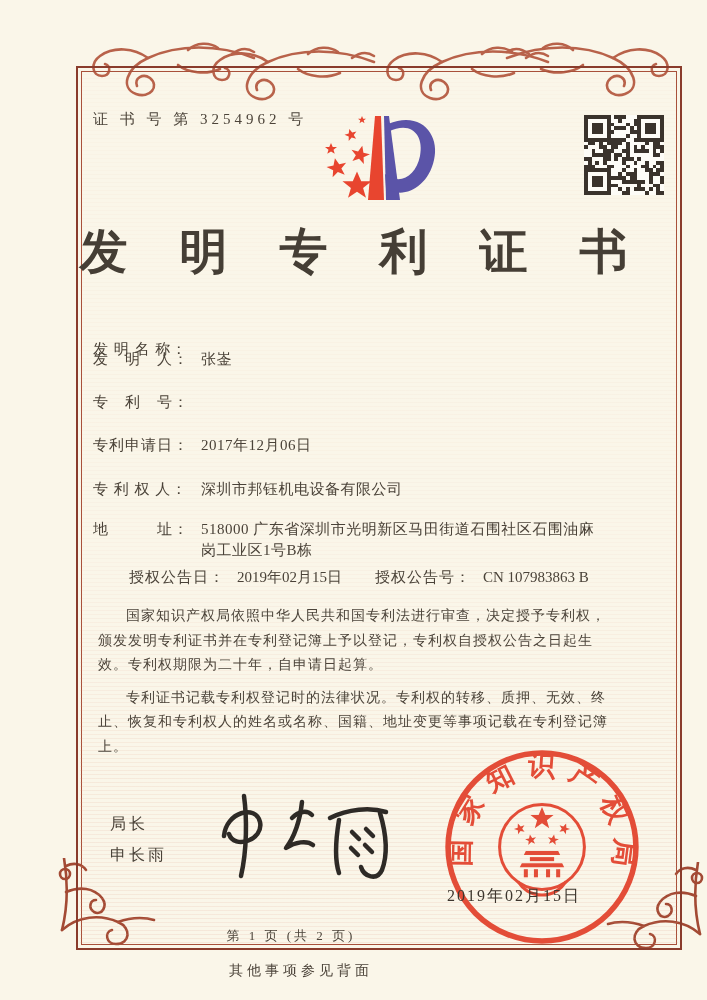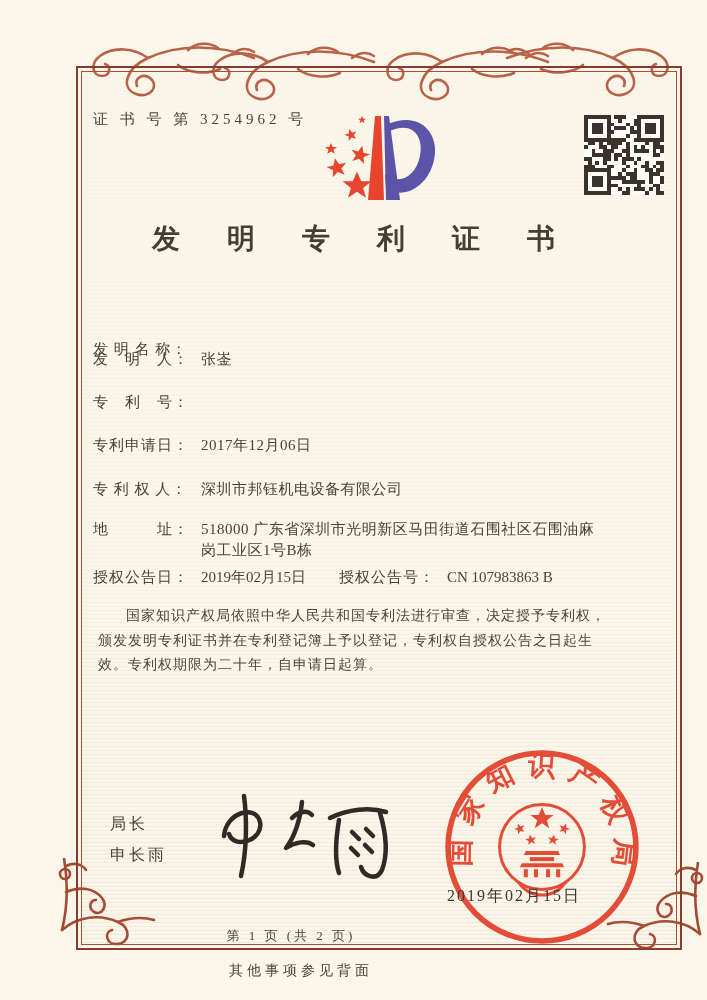--- a/index.html
+++ b/index.html
@@ -28,31 +28,31 @@
     -webkit-mask-image:linear-gradient(to bottom,rgba(0,0,0,.18) 0%,rgba(0,0,0,.3) 55%,rgba(0,0,0,.8) 80%,rgba(0,0,0,.9) 100%);
     mask-image:linear-gradient(to bottom,rgba(0,0,0,.18) 0%,rgba(0,0,0,.3) 55%,rgba(0,0,0,.8) 80%,rgba(0,0,0,.9) 100%);
     pointer-events:none;
   }
   
   .cert-number{left:93px;top:110px;font-size:15px;letter-spacing:4px;color:#4c443a;text-align:center;}
   .logo{left:318px;top:98px;width:136px;height:128px;}
   .qr{left:584px;top:115px;width:80px;height:80px;background:#fdfcf7;}
   .title{
     left:0;top:220px;width:707px;text-align:center;
-    font-size:28px;font-weight:bold;letter-spacing:20px;color:#453e35;
+    font-size:48px;font-weight:bold;letter-spacing:20px;color:#453e35;
     text-indent:20px;
   }
   
   .fields{left:93px;top:303px;width:512px;font-size:15px;line-height:21px;}
   .field-row{display:flex;position:absolute;left:0;width:512px;}
   .field-label{flex:0 0 108px;letter-spacing:1px;white-space:nowrap;}
   .field-value{flex:1;letter-spacing:0.5px;}
   .row-0{top:12px;margin-top:24px;}  .row-1{top:46px;}  .row-2{top:89px;}
   .row-3{top:132px;} .row-4{top:176px;} .row-5{top:216px;}
-  .row-grant{top:264px;}
+  .row-grant{top:264px;margin-left:36px;}
   .grant-pair2{margin-left:33px;display:flex;}
   
   .paragraphs{left:90px;top:596px;width:530px;font-size:14px;line-height:24.5px;letter-spacing:1px;color:#4c443a;}
   .paragraphs p{margin:8px;text-indent:2em;}
   
   .signer-title{left:110px;top:814px;font-size:16px;letter-spacing:3px;}
   .signer-name{left:110px;top:845px;font-size:16px;letter-spacing:3px;}
   .signature{left:212px;top:788px;width:200px;height:100px;}
   .seal{left:441px;top:746px;width:202px;height:202px;opacity:0.93;}
   .seal-date{left:447px;top:886px;font-size:16px;letter-spacing:2px;color:#3d362e;font-weight:500;z-index:5;}
@@ -394,20 +394,21 @@
     <span>2019年02月15日</span>
     <span class="grant-pair2">
       <span class="field-label">授权公告号：</span>
       <span>CN 107983863 B</span>
     </span>
   </div>
 </div>
 
 <div class="abs paragraphs">
   <p>国家知识产权局依照中华人民共和国专利法进行审查，决定授予专利权，颁发发明专利证书并在专利登记簿上予以登记，专利权自授权公告之日起生效。专利权期限为二十年，自申请日起算。</p>
+  <p>专利证书记载专利权登记时的法律状况。专利权的转移、质押、无效、终止、恢复和专利权人的姓名或名称、国籍、地址变更等事项记载在专利登记簿上。</p>
 </div>
 
 <div class="abs signer-title">局长</div>
 <div class="abs signer-name">申长雨</div>
 
 <svg class="abs signature" viewBox="0 0 200 100">
   <g stroke="#2e2a26" fill="none" stroke-width="4.5" stroke-linecap="round" stroke-linejoin="round">
     <path d="M12,48 C14,24 44,16 48,34 C52,52 22,62 17,46"></path>
     <path d="M32,8 C35,30 35,62 29,88"></path>
     <path d="M80,30 C87,23 95,22 100,27"></path>

